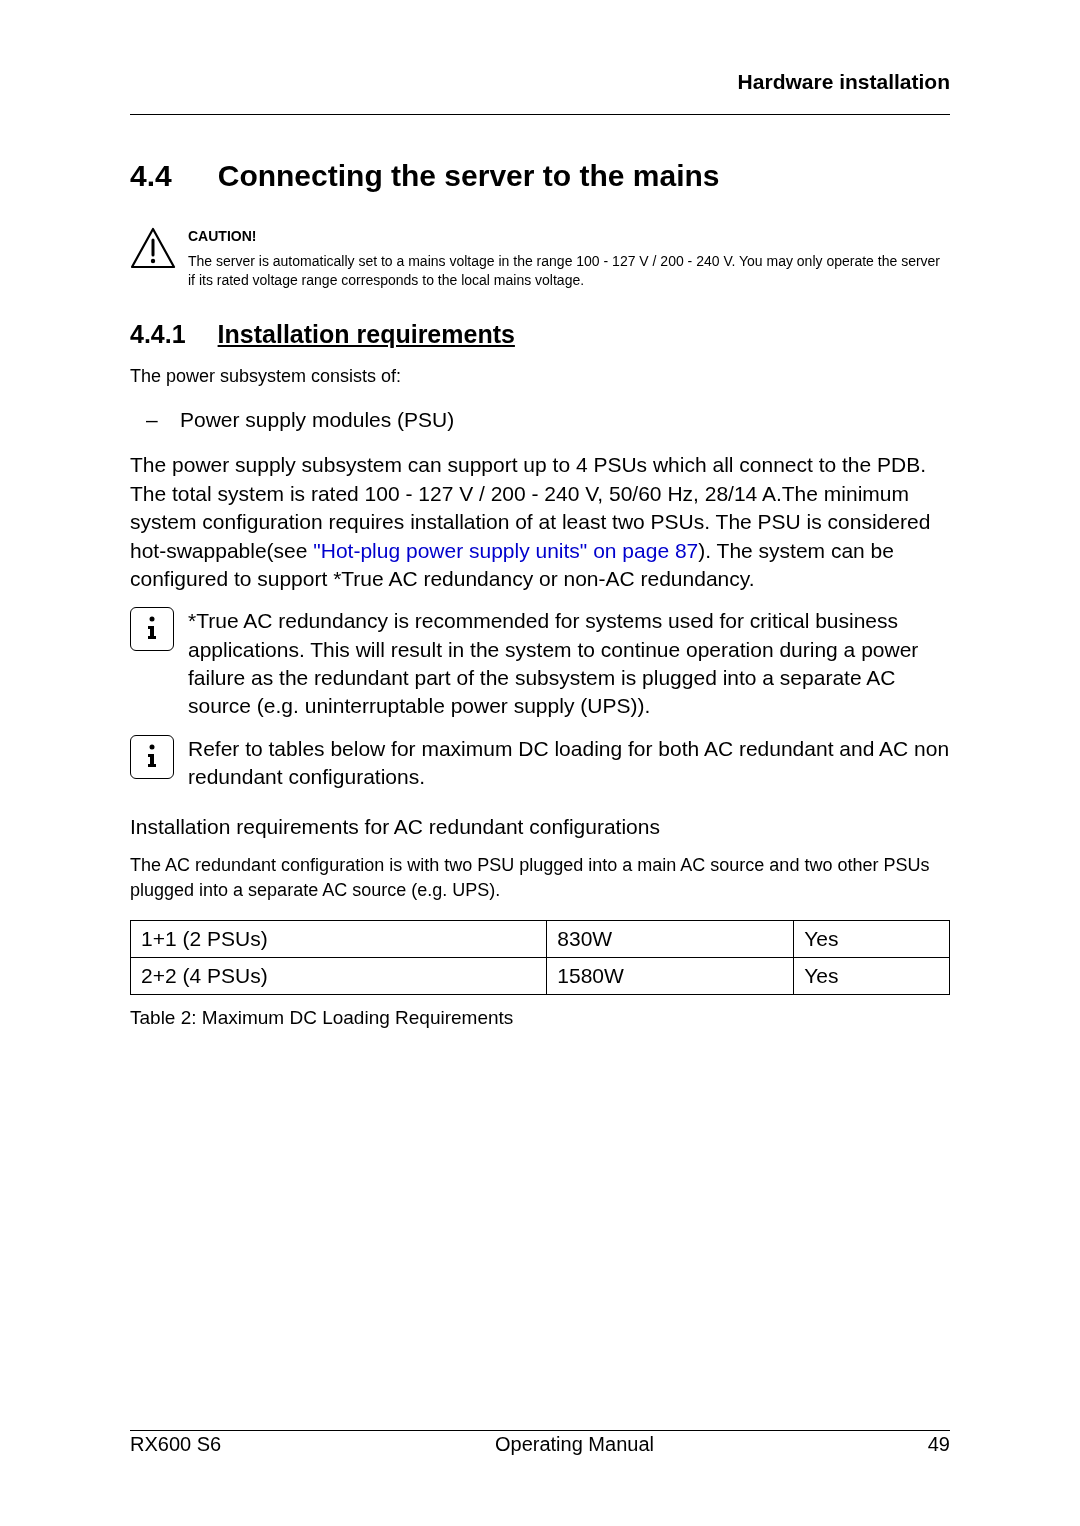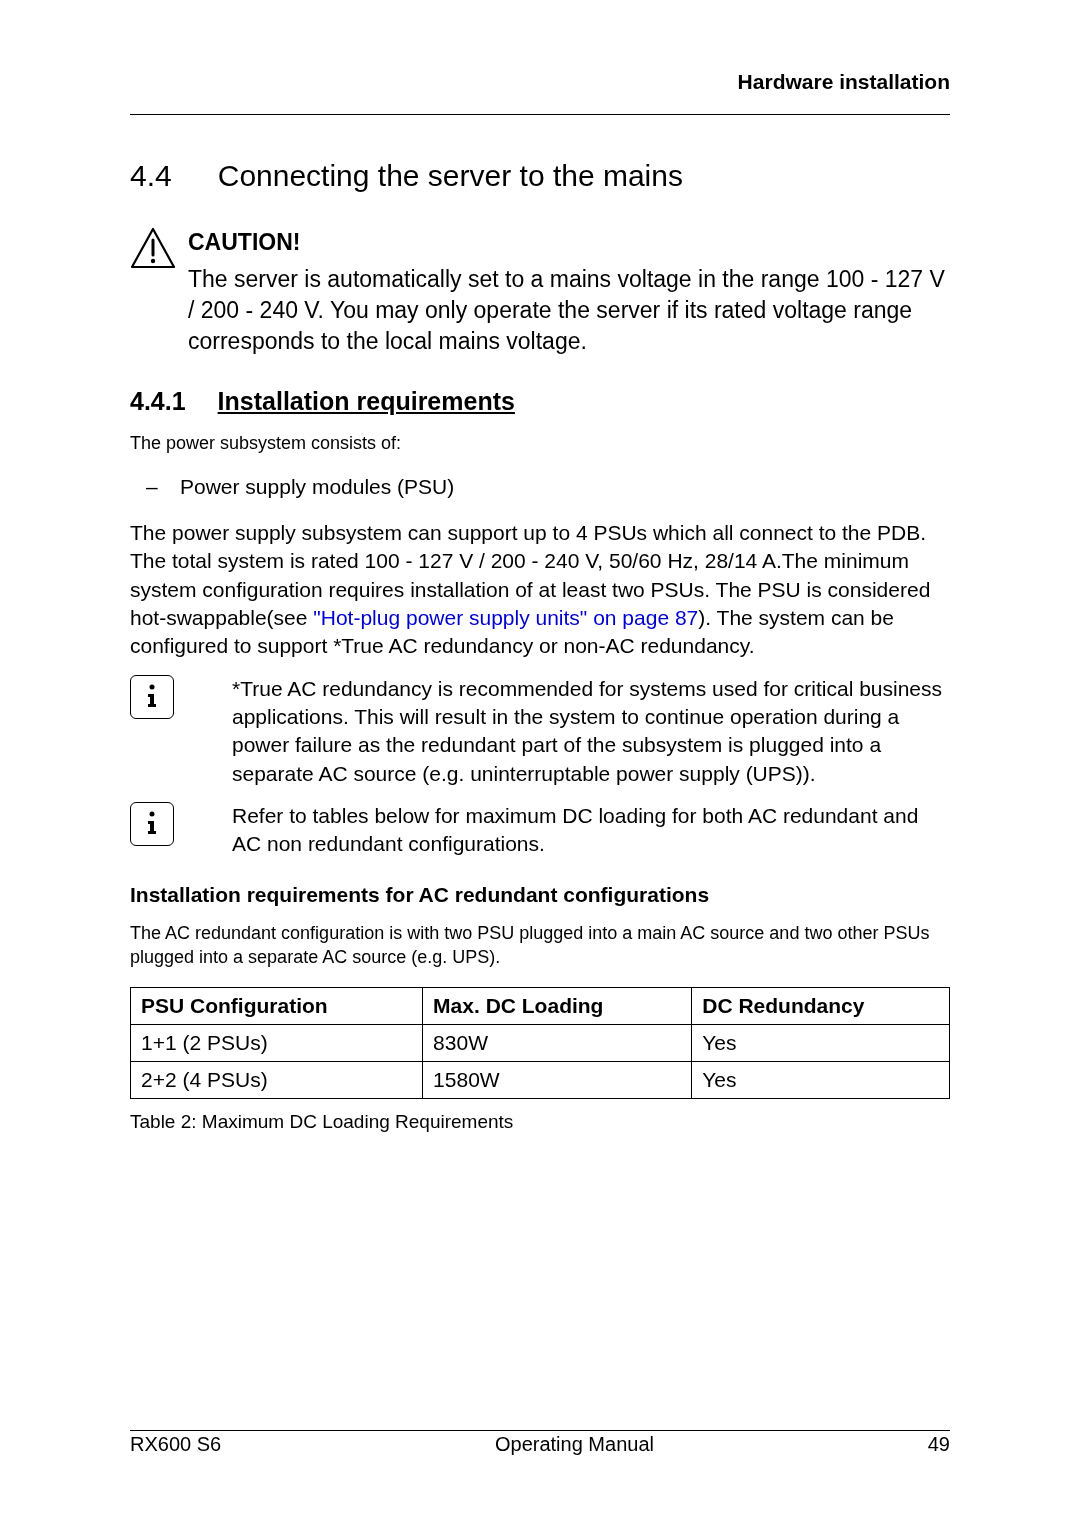--- a/index.html
+++ b/index.html
@@ -18,39 +18,39 @@
     }
     .header {
       text-align: right;
       font-weight: bold;
       font-size: 21px;
       padding-bottom: 20px;
       border-bottom: 1.5px solid #000;
       margin-bottom: 44px;
     }
     .h2 {
-      font-weight: normal;
+      font-weight: bold;
       font-size: 30px;
       margin-bottom: 34px;
     }
     .sec-num {
       display: inline-block;
       margin-right: 46px;
     }
     .callout {
       display: flex;
       margin-bottom: 30px;
     }
     .callout-icon {
       flex: 0 0 56px;
       margin-right: 2px;
     }
     .callout-text {
       flex: 1;
-      font-size: 23px;
+      font-size: 14px;
       line-height: 1.35;
     }
     .callout-text .label {
       font-weight: bold;
       display: block;
       margin-bottom: 6px;
     }
     .h3 {
       font-weight: bold;
       font-size: 25px;
@@ -87,21 +87,20 @@
       font-size: 21px;
       line-height: 1.35;
       margin-bottom: 14px;
     }
     .link {
       color: #0000CD;
     }
     .info-box {
       display: flex;
       margin-bottom: 14px;
-      gap: 44px;
     }
     .info-icon-wrap {
       flex: 0 0 58px;
     }
     .info-icon {
       width: 44px;
       height: 44px;
       border: 1.5px solid #000;
       border-radius: 6px;
       display: flex;
@@ -111,21 +110,21 @@
       font-weight: bold;
       font-size: 24px;
       padding-bottom: 2px;
     }
     .info-text {
       flex: 1;
       font-size: 21px;
       line-height: 1.35;
     }
     .h4 {
-      font-weight: bold;
+      font-weight: normal;
       font-size: 21px;
       margin-top: 24px;
       margin-bottom: 14px;
     }
     table.psu {
       width: 100%;
       border-collapse: collapse;
       margin-top: 18px;
       margin-bottom: 12px;
     }
@@ -217,25 +216,20 @@
   </div>
   <div class="info-text">Refer to tables below for maximum DC loading for both AC redundant and AC non redundant configurations.</div>
 </div>
 
 <div class="h4">Installation requirements for AC redundant configurations</div>
 
 <p class="body">The AC redundant configuration is with two PSU plugged into a main AC source and two other PSUs plugged into a separate AC source (e.g. UPS).</p>
 
 <table class="psu">
   <tbody>
-      <tr>
-    <th>PSU Configuration</th>
-    <th>Max. DC Loading</th>
-    <th>DC Redundancy</th>
-  </tr>
   <tr>
     <td>1+1 (2 PSUs)</td>
     <td>830W</td>
     <td>Yes</td>
   </tr>
   <tr>
     <td>2+2 (4 PSUs)</td>
     <td>1580W</td>
     <td>Yes</td>
   </tr>

